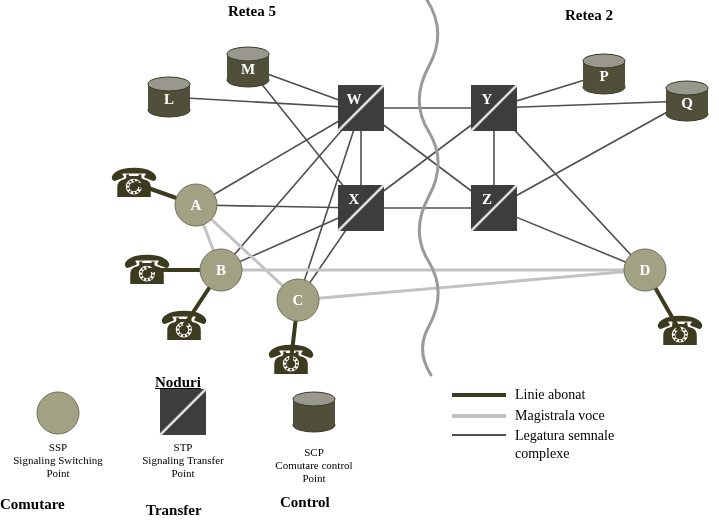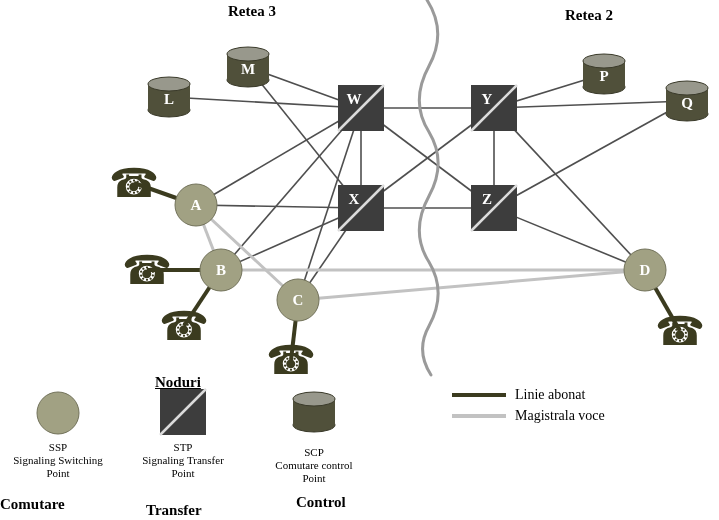--- a/index.html
+++ b/index.html
@@ -18,21 +18,21 @@
   .sample-semnal{height:2px;}
   .lltext{font:14px "Liberation Serif",serif;max-width:145px;line-height:1.25;}
   .type-block{position:absolute;text-align:center;font:11px "Liberation Serif",serif;line-height:1.2;}
   .tb-ssp{left:2px;top:441px;width:112px;}
   .tb-stp{left:130px;top:441px;width:106px;}
   .tb-scp{left:258px;top:446px;width:112px;}
   .abbr{font-weight:normal;}
   .category{position:absolute;font:bold 15px "Liberation Serif",serif;}
   .cat-comutare{left:0px;top:496px;}
   .cat-transfer{left:146px;top:502px;}
-  .cat-control{left:280px;top:494px;margin-left:16px;}
+  .cat-control{left:280px;top:494px;}
 </style>
 </head>
 <body>
 
 <div class="stage">
 
   <svg id="diagram" width="719" height="520" viewBox="0 0 719 520">
     <g id="edge-layer">
         <line x1="169" y1="97" x2="361" y2="108" stroke="#4f4f4f" stroke-width="1.6"></line>
         <line x1="248" y1="67" x2="361" y2="108" stroke="#4f4f4f" stroke-width="1.6"></line>
@@ -149,34 +149,38 @@
           <line x1="160" y1="435" x2="206" y2="389" stroke="#dcdcdc" stroke-width="2.5"></line>
         </g>
         <g>
           <ellipse cx="314" cy="425" rx="21" ry="7" fill="#50503a" stroke="#3a3a2a" stroke-width="1"></ellipse>
           <rect x="293" y="399" width="42" height="26" fill="#50503a"></rect>
           <ellipse cx="314" cy="399" rx="21" ry="7" fill="#98988c" stroke="#3a3a2a" stroke-width="1"></ellipse>
         </g>
       </g>
   </svg>
 
-  <div class="net-title t1">Retea 3</div>
+  <div class="net-title t1">Retea 5</div>
   <div class="net-title t2">Retea 2</div>
 
   <div class="noduri">Noduri</div>
 
   <div class="line-legend">
     <div class="llrow">
       <span class="sample sample-abonat" style="background: rgb(59, 59, 31);"></span>
       <span class="lltext">Linie abonat</span>
     </div>
     <div class="llrow">
       <span class="sample sample-voce" style="background: rgb(194, 194, 194);"></span>
       <span class="lltext">Magistrala voce</span>
     </div>
+    <div class="llrow">
+      <span class="sample sample-semnal" style="background: rgb(79, 79, 79);"></span>
+      <span class="lltext">Legatura semnale complexe</span>
+    </div>
   </div>
 
   <div class="type-block tb-ssp">
     <div class="abbr">SSP</div>
     <div>Signaling Switching</div>
     <div>Point</div>
   </div>
   <div class="type-block tb-stp">
     <div class="abbr">STP</div>
     <div>Signaling Transfer</div>

